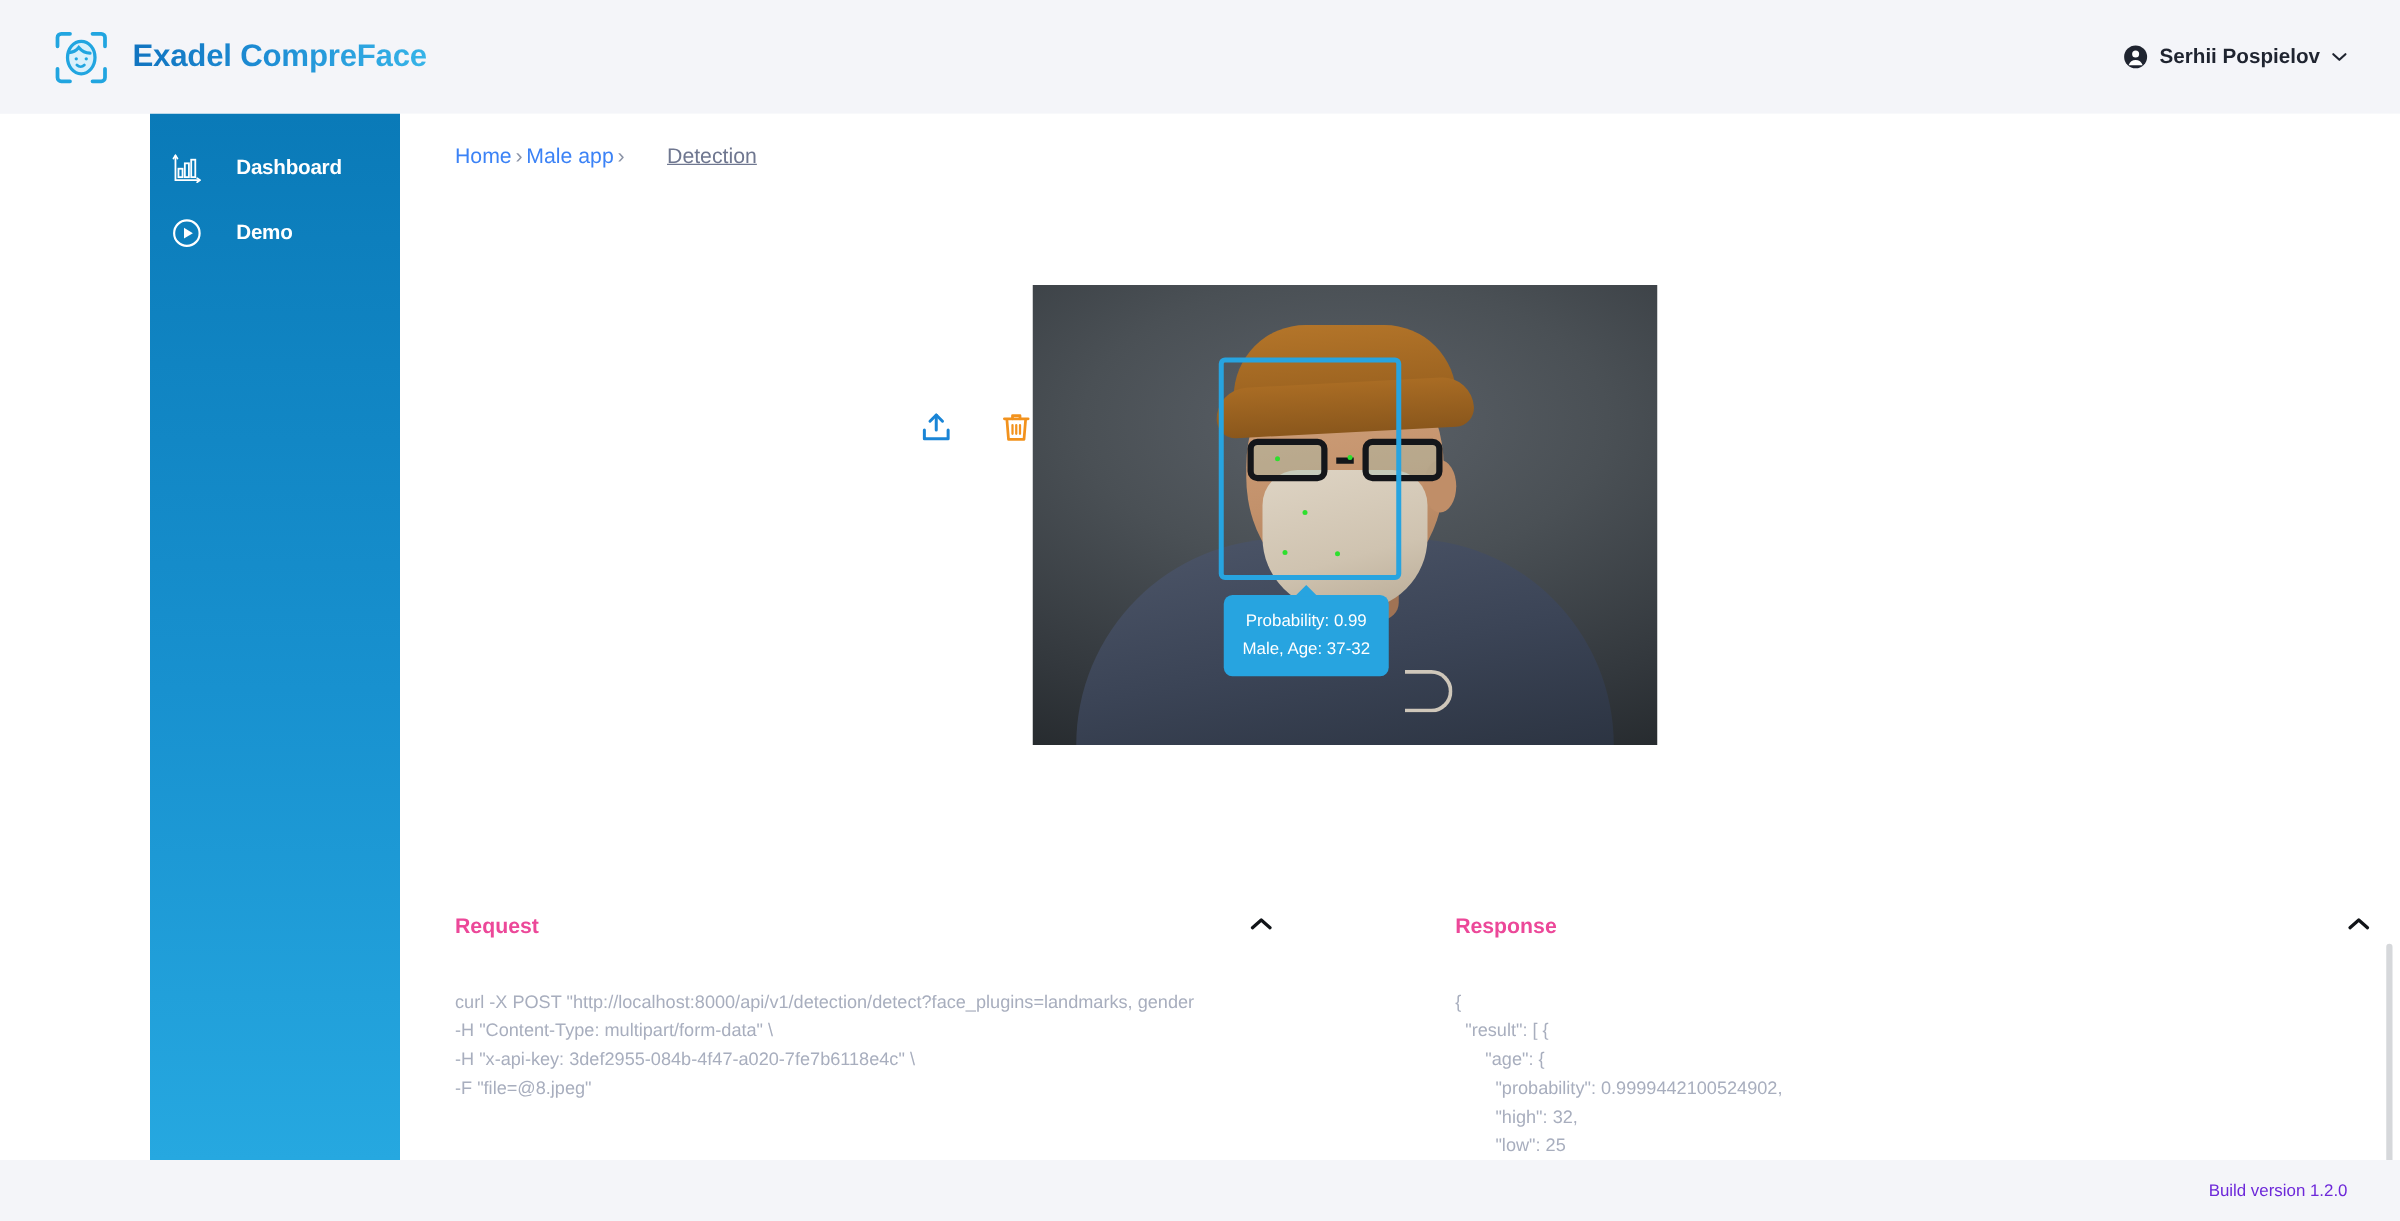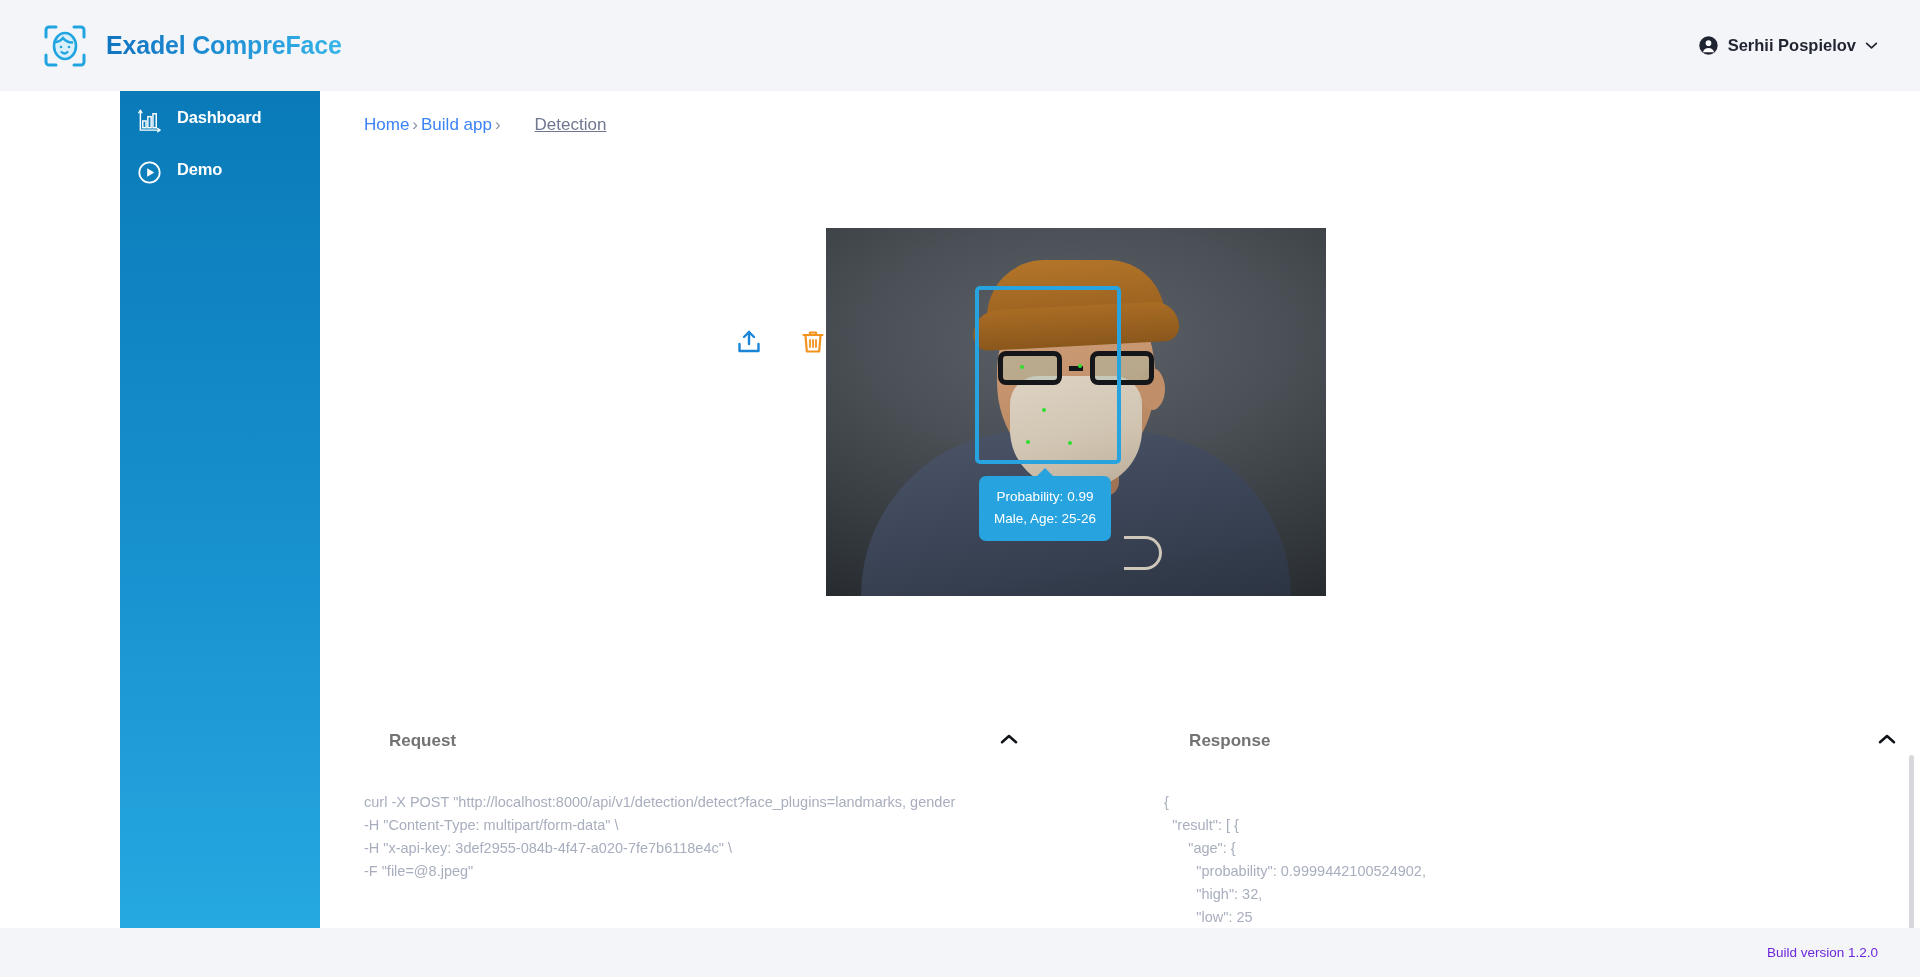--- a/index.html
+++ b/index.html
@@ -45,21 +45,21 @@
   .user-caret { width: 13px; height: 9px; flex: none; display: block; }
 
   
   .sidebar {
     position: absolute; top: 91px; left: 120px;
     width: 200px; height: 837px;
     background: linear-gradient(180deg, #0a7ab8 0%, #1891cf 55%, #26a8e0 100%);
     padding-top: 17px;
   }
   .nav-item {
-    display: flex; align-items: flex-start; gap: 15px;
+    display: flex; align-items: center; gap: 27px;
     height: 52px; padding-left: 17px;
     cursor: pointer; color: #ffffff;
   }
   .nav-icon { width: 25px; height: 25px; flex: none; display:block; }
   .nav-label { font-size: 16.5px; font-weight: 700; letter-spacing: -0.2px; }
 
   
   .main {
     position: absolute; top: 91px; left: 320px;
     width: 1600px; height: 837px;
@@ -194,21 +194,21 @@
   }
   .panel { position: relative; height: 290px; }
   .panel-request { width: 720px; margin-left: 22px; }
   .panel-response { width: 800px; margin-left: 100px; }
   .panel-head {
     position: relative; height: 40px;
     display: flex; align-items: flex-start;
     justify-content: space-between;
     padding: 0 22px 0 22px;
   }
-  .panel-title { font-size: 17px; font-weight: 700; color: #737373; margin-left: 25px; }
+  .panel-title { font-size: 17px; font-weight: 700; color: #ec4899; }
   .panel-toggle {
     width: 22px; height: 16px; cursor: pointer;
     display: flex; align-items: center; justify-content: center;
     background: none; border: none; padding: 0;
   }
   .panel-body {
     position: relative;
     padding: 20px 22px 0 22px;
     font-size: 14.5px; line-height: 23px;
     color: #a8aebe; white-space: pre; overflow: hidden;
@@ -300,21 +300,21 @@
           <path d="M10.6 8.6 18 13l-7.4 4.4z" fill="#ffffff"></path>
         </svg>
       </span>
       <span class="nav-label">Demo</span>
     </div>
   </div>
 
   <div class="main">
 
     <div class="breadcrumb">
-      <span class="crumb">Home</span><span class="crumb-sep">›</span><span class="crumb">Build app</span><span class="crumb-sep">›</span><span class="crumb-active">Detection</span>
+      <span class="crumb">Home</span><span class="crumb-sep">›</span><span class="crumb">Male app</span><span class="crumb-sep">›</span><span class="crumb-active">Detection</span>
     </div>
 
     <div class="detect-area">
 
       <div class="tools">
         <button class="tool-btn">
           <svg width="26" height="26" viewBox="0 0 26 26" fill="none">
             <path d="M13 3v12" stroke="#1a85d6" stroke-width="2.4" stroke-linecap="round"></path>
             <path d="M8 8l5-5 5 5" stroke="#1a85d6" stroke-width="2.4" stroke-linecap="round" stroke-linejoin="round"></path>
             <path d="M3.5 15v7h19v-7" stroke="#1a85d6" stroke-width="2.4" stroke-linecap="round" stroke-linejoin="round"></path>
@@ -362,21 +362,21 @@
           <div class="landmark" style="left:194px;top:137px;"></div>
           <div class="landmark" style="left:252px;top:136px;"></div>
           <div class="landmark" style="left:216px;top:180px;"></div>
           <div class="landmark" style="left:200px;top:212px;"></div>
           <div class="landmark" style="left:242px;top:213px;"></div>
 
           <div class="detect-box"></div>
 
           <div class="tooltip">
             <div>Probability: 0.99</div>
-            <div>Male, Age: 25-26</div>
+            <div>Male, Age: 37-32</div>
           </div>
         </div>
       </div>
     </div>
 
     <div class="panels">
 
       <div class="panel panel-request">
         <div class="panel-head">
           <span class="panel-title">Request</span>

